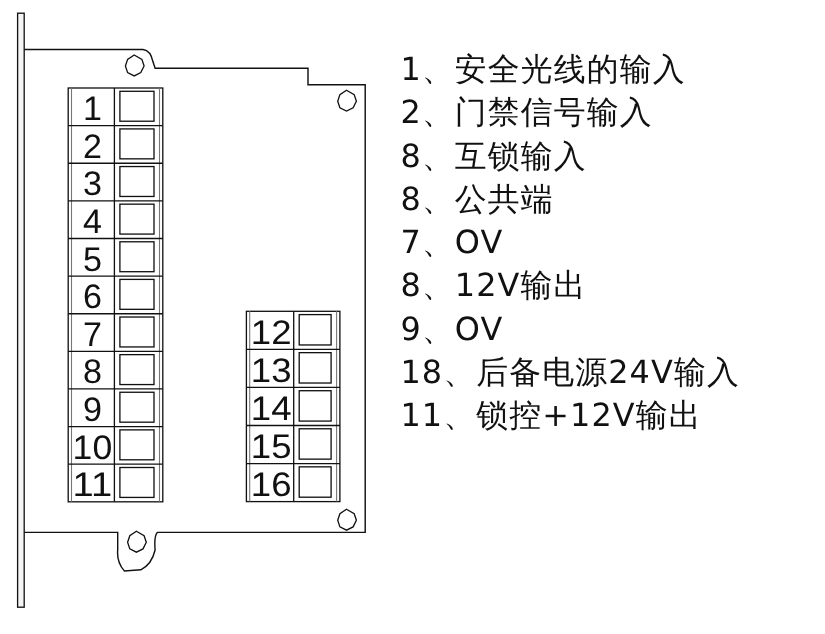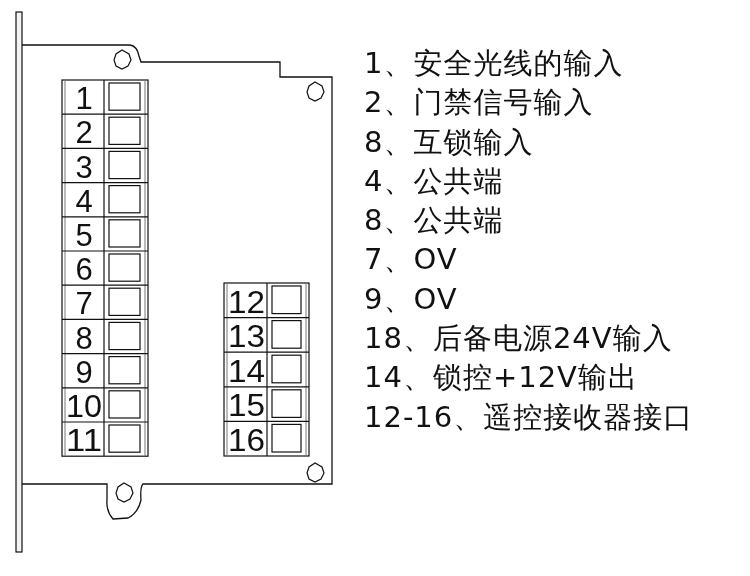--- a/index.html
+++ b/index.html
@@ -81,20 +81,19 @@
       <line x1="224" y1="421.4" x2="309" y2="421.4" stroke="#111" stroke-width="1.2"></line>
       <text x="246.5" y="451" text-anchor="middle" class="tnum" textLength="37" lengthAdjust="spacingAndGlyphs">16</text>
       <rect x="272" y="424.4" width="29" height="27.6" fill="#fff" stroke="#111" stroke-width="1.2"></rect>
     </g>
 </svg>
 
 <ul class="legend" id="legend">
     <li>1、安全光线的输入</li>
     <li>2、门禁信号输入</li>
     <li>8、互锁输入</li>
-    <li>4、公共端</li>
     <li>8、公共端</li>
     <li>7、OV</li>
+    <li>8、12V输出</li>
     <li>9、OV</li>
     <li>18、后备电源24V输入</li>
-    <li>14、锁控+12V输出</li>
-    <li>12-16、遥控接收器接口</li>
+    <li>11、锁控+12V输出</li>
   </ul>
 
 </body></html>

